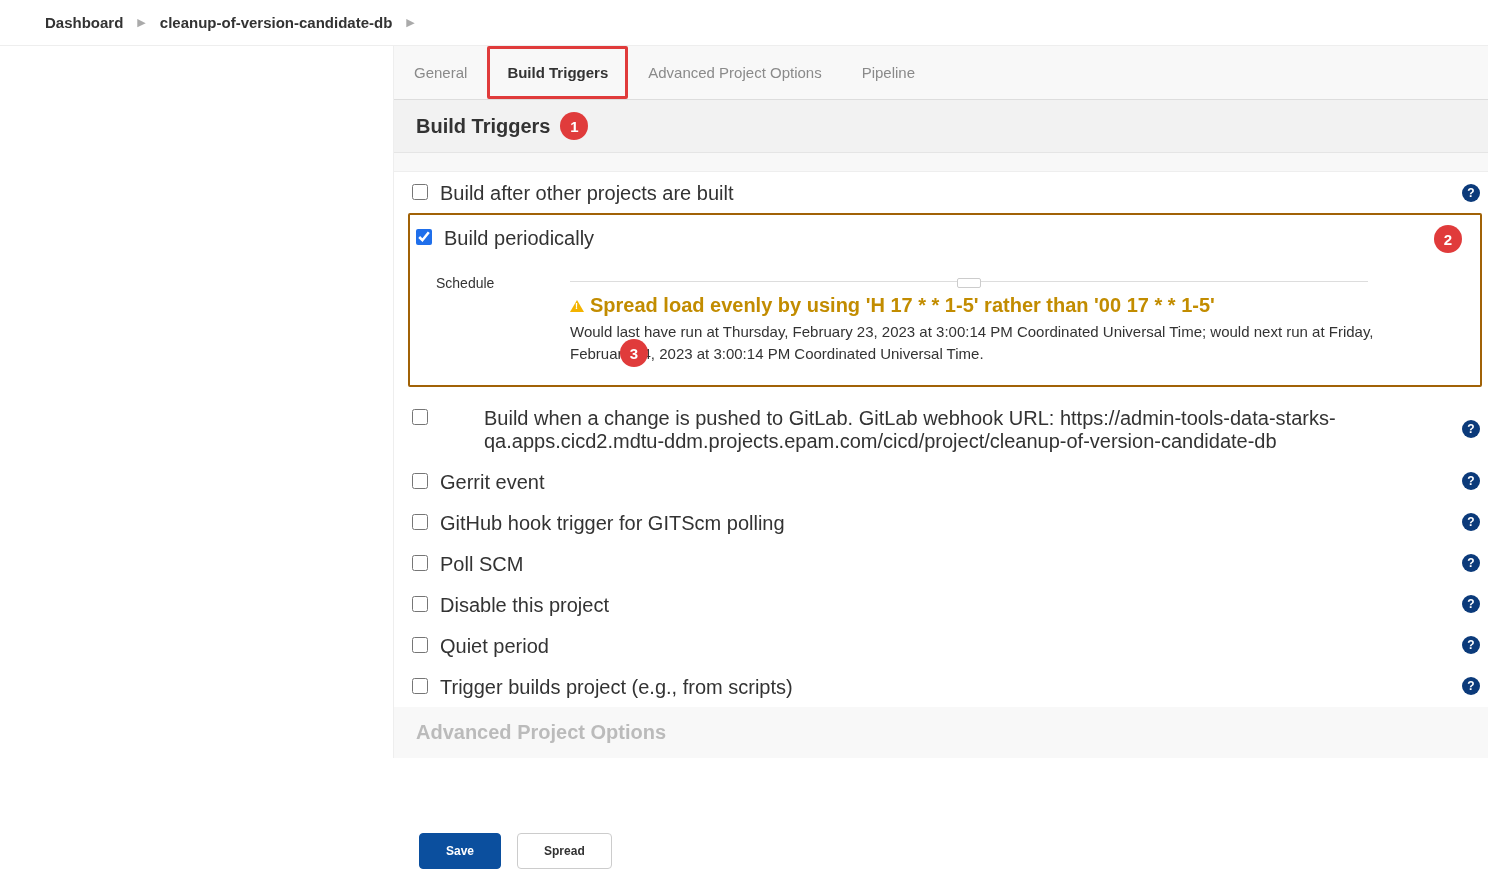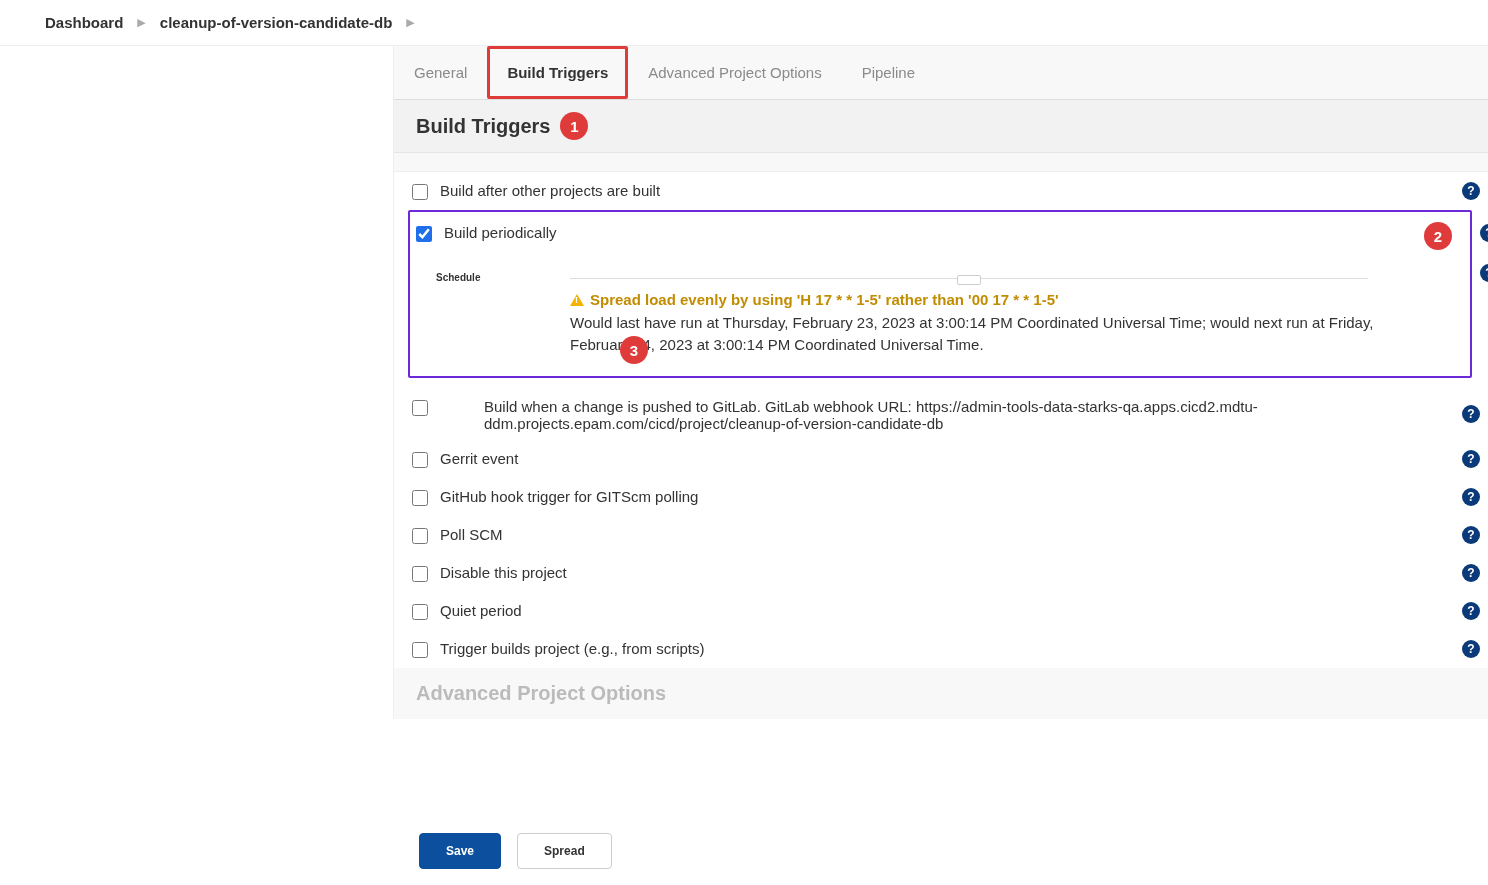--- a/index.html
+++ b/index.html
@@ -80,21 +80,21 @@
   }
   .option-row input[type="checkbox"] {
     width: 16px;
     height: 16px;
     margin-top: 4px;
     margin-right: 12px;
     cursor: pointer;
     accent-color: #1f6feb;
   }
   .option-row .lbl {
-    font-size: 15px;
+    font-size: 20px;
     color: #333;
     padding-top: 2px;
     flex: 1;
   }
   .help-icon {
     width: 18px;
     height: 18px;
     border-radius: 50%;
     background: #0b3a7a;
     color: #fff;
@@ -116,24 +116,23 @@
     position: absolute;
     right: 8px;
   }
   .schedule-block {
     display: flex;
     padding: 10px 18px 10px 26px;
     gap: 48px;
   }
   .schedule-label {
     width: 86px;
-    font-size: 10px;
+    font-size: 14px;
     color: #333;
     padding-top: 4px;
-    font-weight: bold;
   }
   .schedule-right {
     flex: 1;
   }
   textarea.schedule {
     width: 798px;
     height: 130px;
     padding: 8px 10px;
     font-family: "Segoe UI", sans-serif;
     font-size: 15px;
@@ -159,21 +158,21 @@
     border-radius: 2px;
     transform: translateX(-50%);
   }
   .warn-line {
     margin-top: 12px;
     display: flex;
     align-items: center;
     gap: 6px;
     color: #c28c00;
     font-weight: 600;
-    font-size: 15px;
+    font-size: 20px;
   }
   .warn-icon {
     width: 0; height: 0;
     border-left: 7px solid transparent;
     border-right: 7px solid transparent;
     border-bottom: 12px solid #f3b300;
     position: relative;
   }
   .warn-icon::after {
     content: "!";
@@ -184,22 +183,22 @@
     font-weight: bold;
   }
   .desc-line {
     color: #333;
     font-size: 15px;
     margin-top: 4px;
     max-width: 810px;
     line-height: 1.45;
   }
   .red-box {
-    border: 2px solid #6d28d9;
-    margin: 0 16px 0 14px;
+    border: 2px solid #a16207;
+    margin: 0 6px 0 14px;
     border-radius: 2px;
     padding: 2px 0 10px 0;
     position: relative;
   }
   .callout {
     width: 28px;
     height: 28px;
     background: #e03b3b;
     color: #fff;
     border-radius: 50%;

